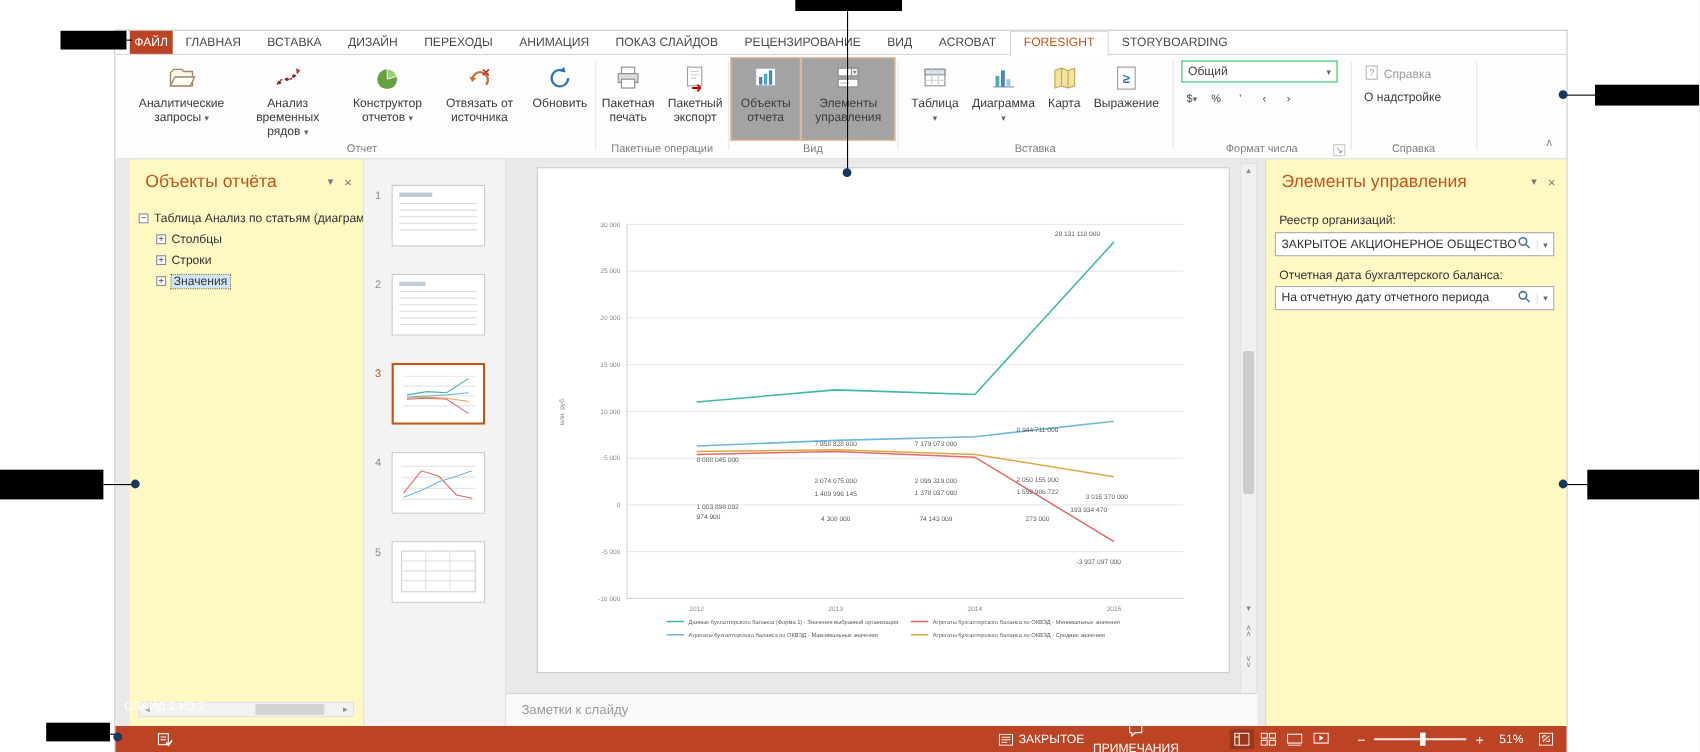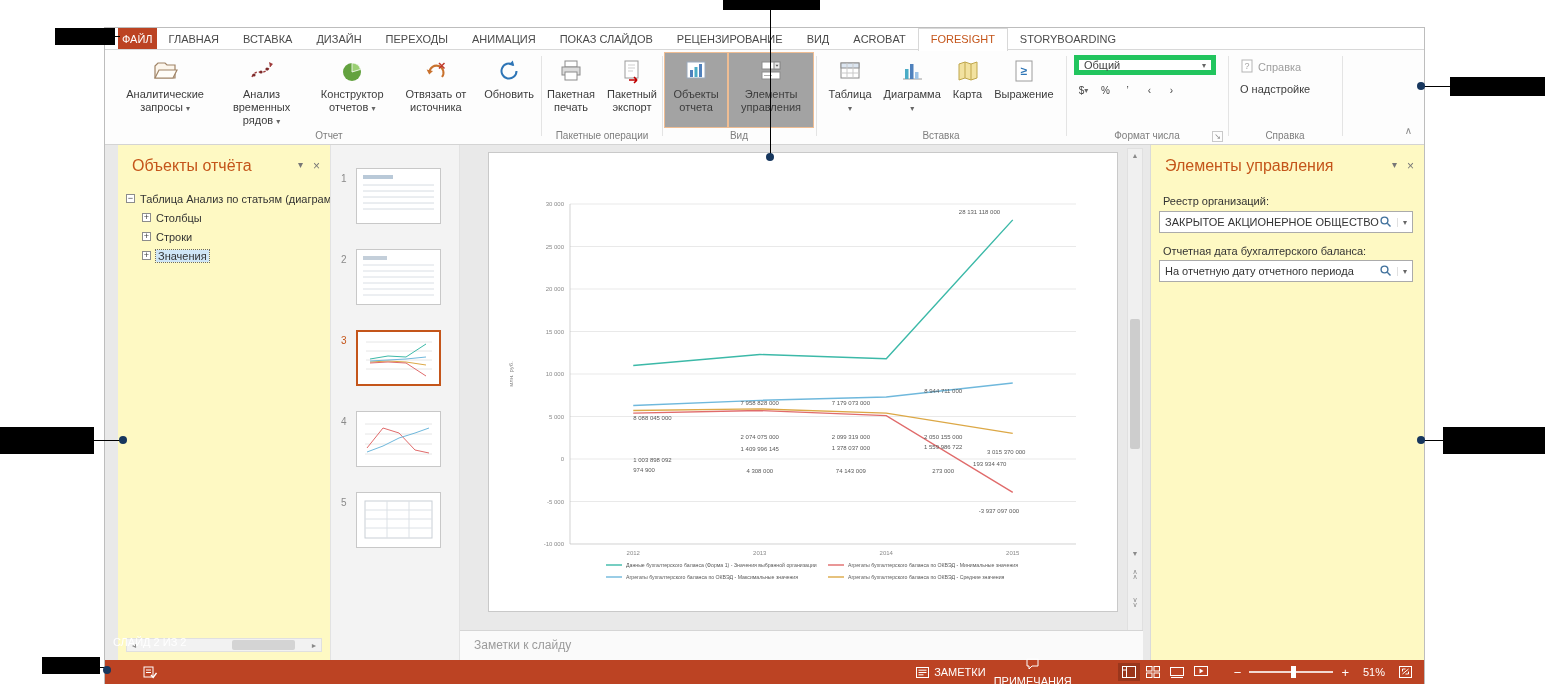--- a/index.html
+++ b/index.html
@@ -20,21 +20,21 @@
   .ribbon { position:absolute; left:0; top:22px; right:0; height:95px; background:#FDFDFD; border-bottom:1px solid #D4D4D4; }
   .rgroup { position:absolute; top:0; height:94px; }
   .rbtns { display:flex; align-items:flex-start; justify-content:center; padding-top:2px; }
   .rbtn { display:inline-flex; flex-direction:column; align-items:center; padding:3px 5px 0; min-height:76px; max-width:106px; text-align:center; border:1px solid transparent; cursor:pointer; }
   .active-btn { background:#a3a3a3; border-color:#EFBD93; }
   .ricon { height:30px; display:flex; align-items:center; margin-bottom:2px; }
   .rlabel { font-size:11px; line-height:13px; color:#3C3C3C; }
   .caret { font-size:8px; color:#666; }
   .glabel { position:absolute; left:0; right:0; bottom:3px; text-align:center; font-size:10px; color:#7E7E7E; white-space:nowrap; }
   .gsep { position:absolute; top:6px; height:80px; width:1px; background:#E4E4E4; }
-  .nf-combo { position:absolute; left:6px; top:5px; width:142px; height:20px; border:5px solid #22c55e; background:#fff; font-size:11px; color:#444; display:flex; align-items:center; padding:0 5px; }
+  .nf-combo { position:absolute; left:6px; top:5px; width:142px; height:20px; border:1px solid #22c55e; background:#fff; font-size:11px; color:#444; display:flex; align-items:center; padding:0 5px; }
   .nf-combo .caret { margin-left:auto; }
   .nf-row { position:absolute; left:6px; top:31px; display:flex; gap:3px; }
   .nf-btn { width:19px; height:19px; border:1px solid transparent; font-size:10px; color:#444; display:flex; align-items:center; justify-content:center; cursor:pointer; }
   .launcher { position:absolute; right:3px; bottom:2px; font-size:8px; color:#8A8A8A; border:1px solid #C9C9C9; width:11px; height:11px; line-height:9px; text-align:center; cursor:pointer; }
   .help-row { position:absolute; left:10px; display:flex; align-items:center; gap:4px; font-size:11px; cursor:pointer; }
   .collapse { position:absolute; right:12px; bottom:8px; font-size:10px; color:#8A8A8A; cursor:pointer; }
 
   
   .content-bg { position:absolute; left:0; top:117px; right:0; height:515px; background:#E9E9E9; }
 
@@ -514,21 +514,21 @@
         <span>РУССКИЙ</span>
       </div>
       <div class="sb-right">
         <span class="sb-item">
           <span style="display:flex;">
             <svg width="13" height="11">
                 <rect x="0.5" y="0.5" width="12" height="10" fill="none" stroke="#fff"></rect>
                 <path d="M2.5 3.2h8M2.5 5.5h8M2.5 7.8h5" stroke="#fff"></path>
               </svg>
           </span>
-          <span>ЗАМЕТКИ</span>
+          <span>ЗАКРЫТОЕ</span>
         </span>
         <span class="sb-item" style="margin-left:8px;flex-direction:column;">
           <span style="display:flex;">
             <svg width="13" height="12">
                 <path d="M1 1h11v7H6L3 11V8H1z" fill="none" stroke="#fff"></path>
               </svg>
           </span>
           <span>ПРИМЕЧАНИЯ</span>
         </span>
         <span class="sb-views">

